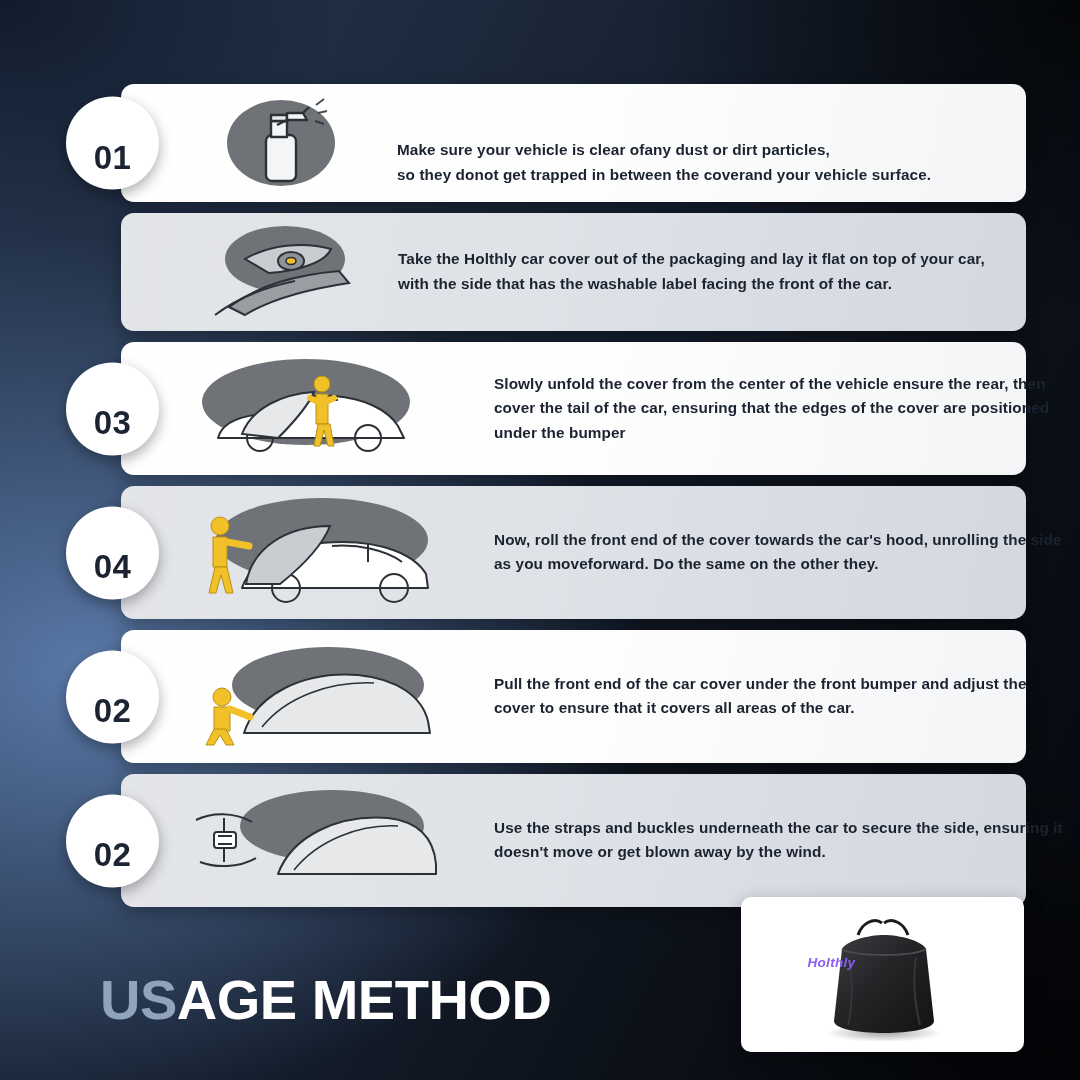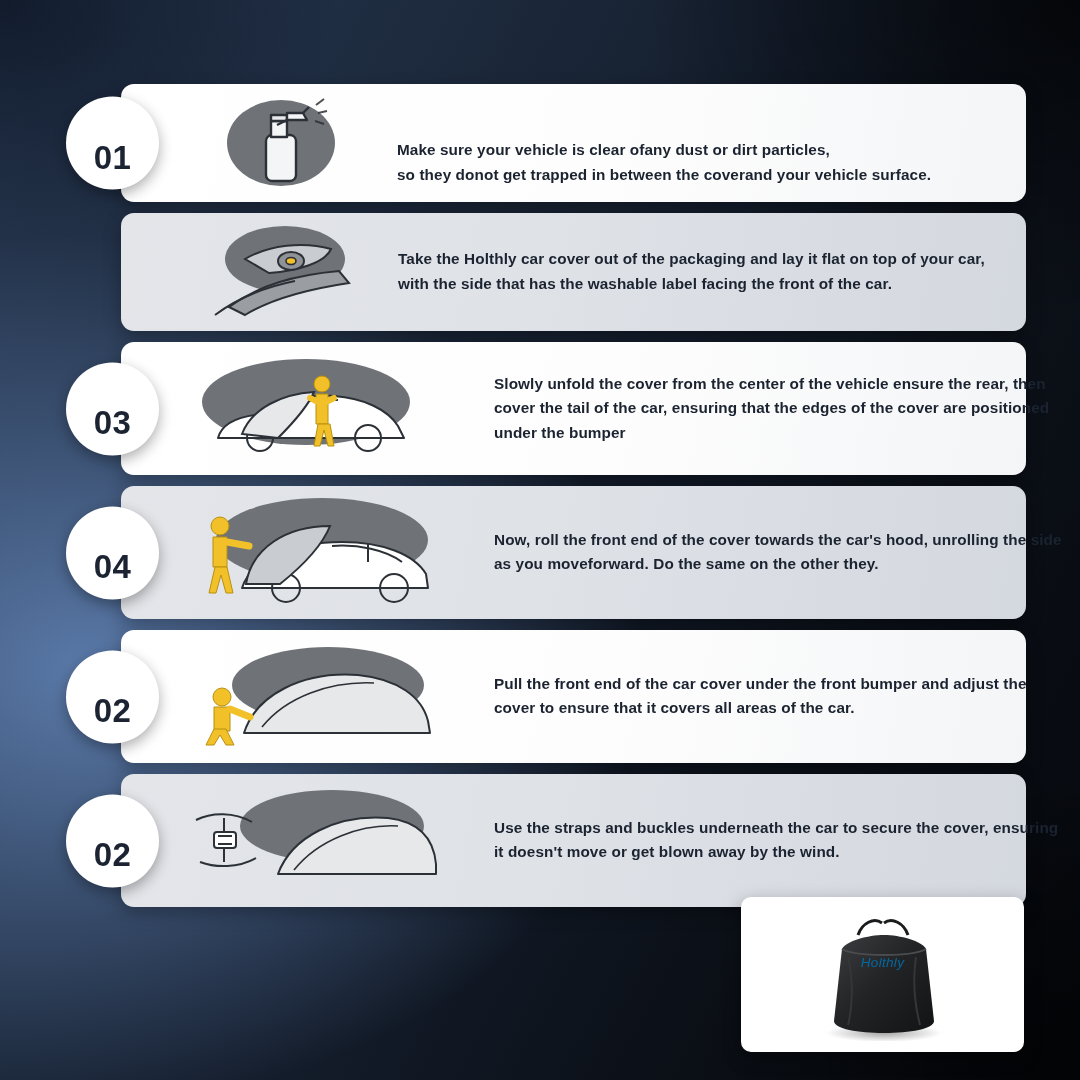--- a/index.html
+++ b/index.html
@@ -155,25 +155,24 @@
     display: flex;
     align-items: center;
     justify-content: center;
   }
   .bag-wrap { position: relative; width: 150px; height: 132px; }
   .bag-brand {
     position: absolute;
     left: 0;
     top: 46px;
     width: 150px;
-    text-align: center;
-    color: #0369a1;
+    color: #8b5cf6;
     font-size: 13.5px;
     font-style: italic;
-    font-weight: normal;
+    font-weight: bold;
     letter-spacing: 0.3px;
     z-index: 5;
     pointer-events: none;
   }
 </style>
 </head>
 <body>
 
 <div id="page">
 
@@ -309,26 +308,29 @@
           <path d="M112 84 C136 54 178 38 216 40" fill="none" stroke="#2c3137" stroke-width="1.6"></path>
           <g fill="none" stroke="#2c3137" stroke-width="2">
             <path d="M14 34 C30 26 52 26 70 36"></path>
             <path d="M18 76 C34 82 56 82 74 72"></path>
             <path d="M42 32 L42 76"></path>
             <rect x="32" y="46" width="22" height="16" rx="3" fill="#ffffff"></rect>
             <path d="M36 50 h14 M36 58 h14"></path>
           </g>
         </svg>
       </div>
-      <div class="txt txt-c">Use the straps and buckles underneath the car to secure the cover, ensuring it doesn't move or get blown away by the wind.</div>
+      <div class="txt txt-c">Use the straps and buckles underneath the car to secure the side, ensuring it doesn't move or get blown away by the wind.</div>
     </div>
 
   </div>
 
   <div class="title-block">
+    <div class="main-title">
+      <span class="t-dim">US</span><span class="t-bright">AGE METHOD</span>
+    </div>
   </div>
 
   <div class="bag-card">
     <div class="bag-wrap">
       <svg width="150" height="132" viewBox="0 0 150 132">
         <defs>
           <linearGradient id="bagg" x1="0" y1="0" x2="1" y2="1">
             <stop offset="0%" stop-color="#3b3d40"></stop>
             <stop offset="45%" stop-color="#232426"></stop>
             <stop offset="100%" stop-color="#121314"></stop>

